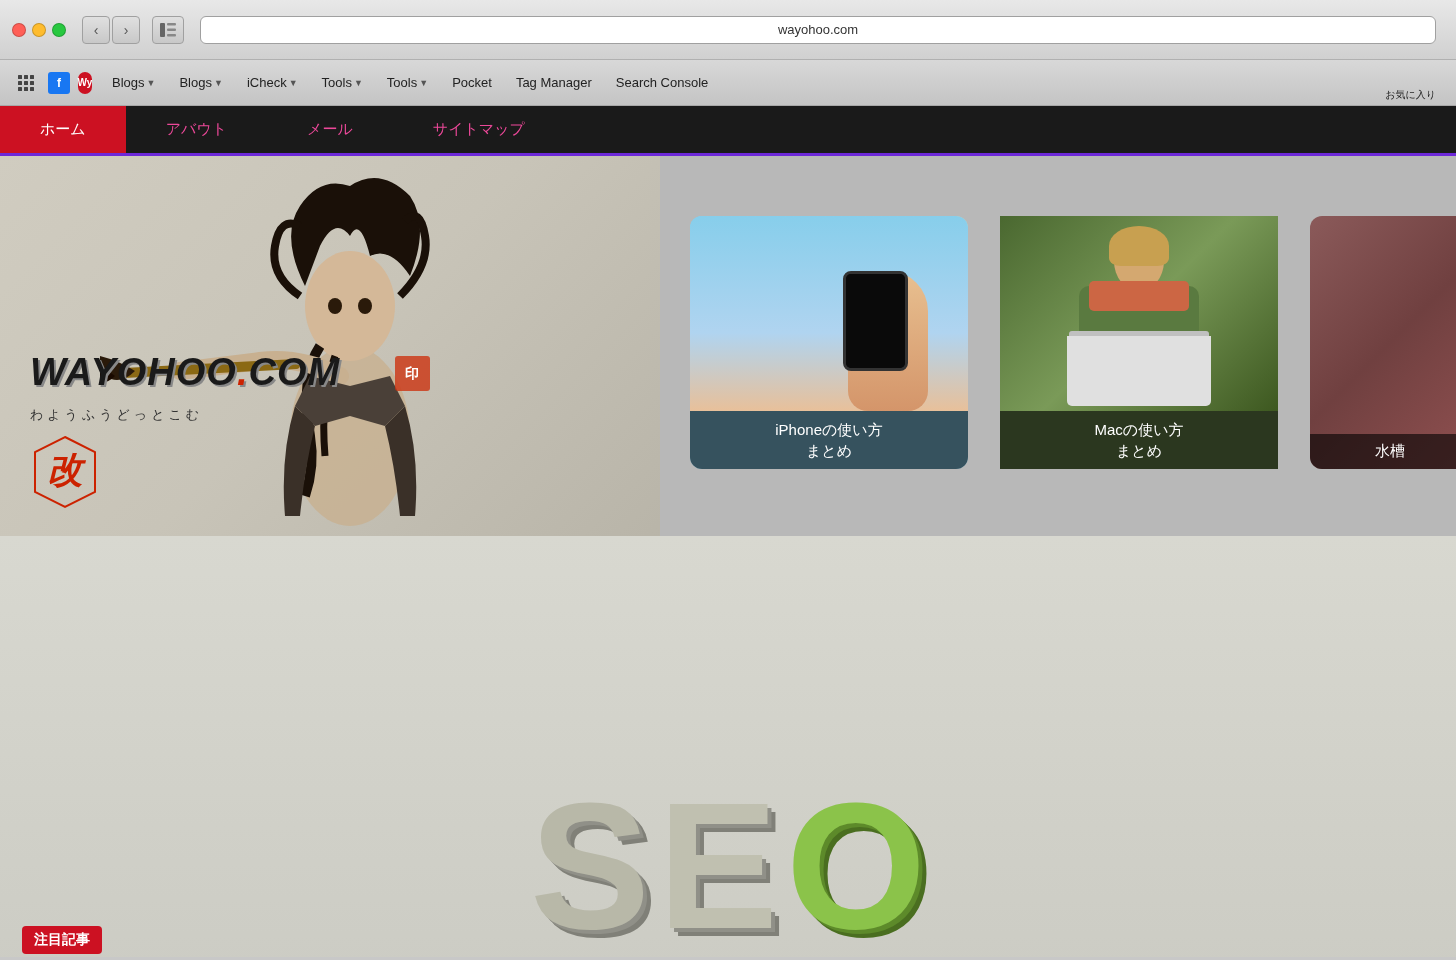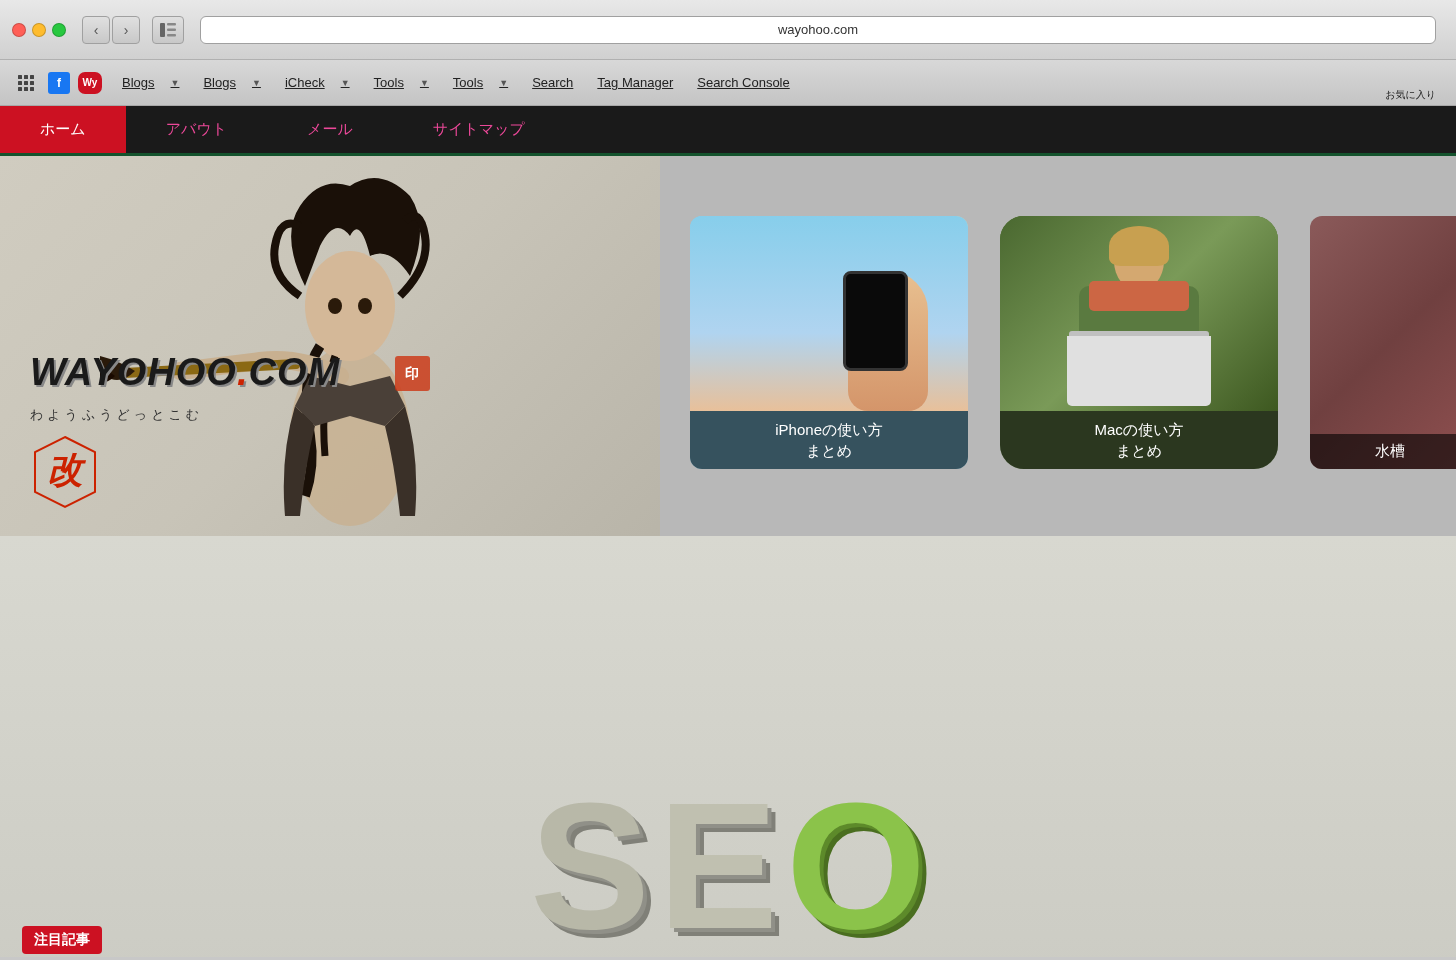--- a/index.html
+++ b/index.html
@@ -104,40 +104,39 @@
       flex: 1;
     }
 
     .bookmark-item {
       padding: 4px 12px;
       font-size: 13px;
       color: #222;
       cursor: pointer;
       display: flex;
       align-items: center;
-      gap: 16px;
+      gap: 2px;
       white-space: nowrap;
-      text-decoration: underline;
     }
     .dropdown-arrow { font-size: 9px; color: #555; }
 
     .favicon-fb {
       width: 22px;
       height: 22px;
       background: #1877f2;
       border-radius: 3px;
       display: flex;
       align-items: center;
       justify-content: center;
       color: white;
       font-size: 12px;
       font-weight: bold;
     }
     .favicon-wy {
-      width: 24px;
+      width: 14px;
       height: 22px;
       background: #cc1122;
       border-radius: 7px;
       display: flex;
       align-items: center;
       justify-content: center;
       color: white;
       font-size: 10px;
       font-weight: bold;
     }
@@ -150,21 +149,21 @@
       padding: 4px 8px;
       margin-top: 25px;
     }
 
     
     .sitenav {
       height: 50px;
       background: #1a1a1a;
       display: flex;
       align-items: stretch;
-      border-bottom: 3px solid #14532d;
+      border-bottom: 3px solid #6d28d9;
     }
     .sitenav-item {
       padding: 0 40px;
       display: flex;
       align-items: center;
       font-size: 15px;
       color: #ec4899;
       cursor: pointer;
       white-space: nowrap;
     }
@@ -218,21 +217,21 @@
       display: flex;
       flex-direction: column;
       cursor: pointer;
     }
     .card-mac {
       position: absolute;
       top: 60px;
       left: 1000px;
       width: 278px;
       height: 253px;
-      border-radius: 24px;
+      border-radius: 0;
       overflow: hidden;
       background: #6b8a4e;
       display: flex;
       flex-direction: column;
       cursor: pointer;
     }
     .card-third {
       position: absolute;
       top: 60px;
       left: 1310px;
@@ -404,21 +403,21 @@
     </div>
     <div class="bookmark-item">
       <span>Tools</span>
       <span class="dropdown-arrow">▼</span>
     </div>
     <div class="bookmark-item">
       <span>Tools</span>
       <span class="dropdown-arrow">▼</span>
     </div>
     <div class="bookmark-item">
-      <span>Search</span>
+      <span>Pocket</span>
     </div>
     <div class="bookmark-item">
       <span>Tag Manager</span>
     </div>
     <div class="bookmark-item">
       <span>Search Console</span>
     </div>
   </div>
 
   <div class="bookmark-end">お気に入り</div>

